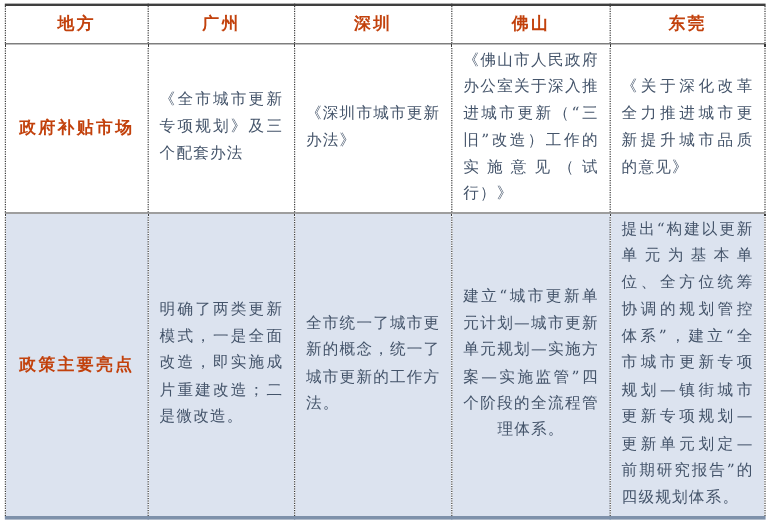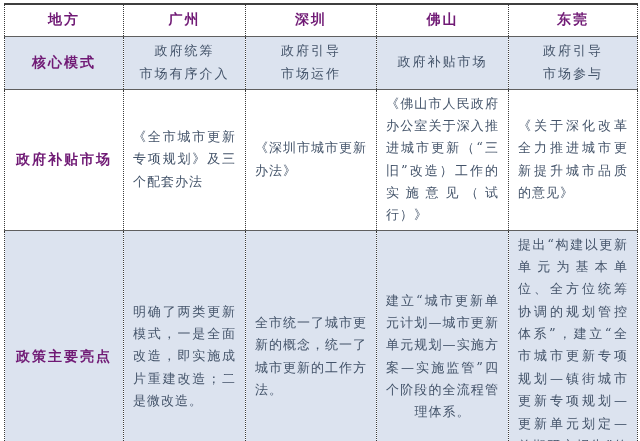--- a/index.html
+++ b/index.html
@@ -37,21 +37,21 @@
   tr.r-high  td { height: 237px; }
 
   tr.r-head { background: #ffffff; }
   tr.r-mode { background: #dce3ef; }
   tr.r-doc  { background: #ffffff; }
   tr.r-high { background: #dce3ef; }
 
   td.head-cell, td.label-cell {
     text-align: center;
     font-weight: bold;
-    color: #701a75;
+    color: #c2410c;
     font-size: 14px;
     letter-spacing: 2px;
   }
   td.data-cell {
     color: #44546a;
     font-size: 13px;
     white-space: pre-line;
   }
   td.center-cell {
     text-align: center;
@@ -78,30 +78,20 @@
       <col style="width:129px">
     </colgroup>
     <tbody>
         <tr class="r-head">
       <td class="head-cell">地方</td>
       <td class="head-cell">广州</td>
       <td class="head-cell">深圳</td>
       <td class="head-cell">佛山</td>
       <td class="head-cell">东莞</td>
     </tr>
-    <tr class="r-mode">
-      <td class="label-cell">核心模式</td>
-      <td class="data-cell center-cell">政府统筹
-市场有序介入</td>
-      <td class="data-cell center-cell">政府引导
-市场运作</td>
-      <td class="data-cell center-cell">政府补贴市场</td>
-      <td class="data-cell center-cell">政府引导
-市场参与</td>
-    </tr>
     <tr class="r-doc">
       <td class="label-cell">政府补贴市场</td>
       <td class="data-cell body-cell">《全市城市更新专项规划》及三个配套办法</td>
       <td class="data-cell body-cell">《深圳市城市更新办法》</td>
       <td class="data-cell body-cell">《佛山市人民政府办公室关于深入推进城市更新（“三旧”改造）工作的实施意见（试行）》</td>
       <td class="data-cell body-cell">《关于深化改革全力推进城市更新提升城市品质的意见》</td>
     </tr>
     <tr class="r-high">
       <td class="label-cell">政策主要亮点</td>
       <td class="data-cell body-cell">明确了两类更新模式，一是全面改造，即实施成片重建改造；二是微改造。</td>

